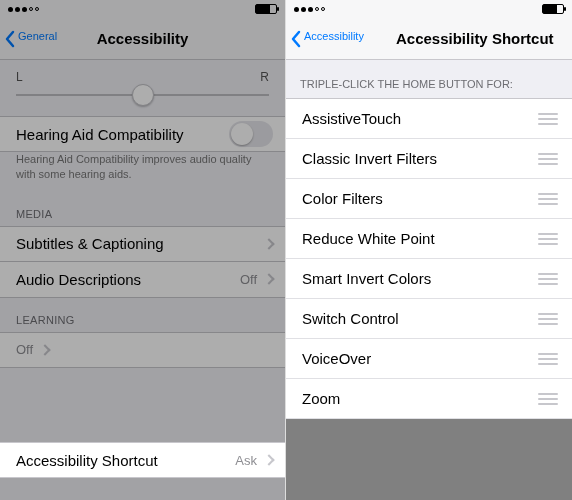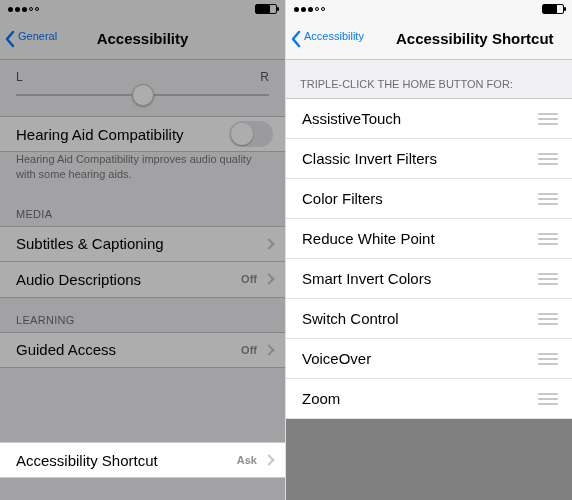--- a/index.html
+++ b/index.html
@@ -29,21 +29,21 @@
   
   .slider-block { padding:10px 16px 6px 16px; }
   .slider-lr { display:flex; justify-content:space-between; font-size:12px; color:#555; margin-bottom:6px; }
   .slider-track { height:2px; background:#bdbdc2; position:relative; margin:10px 0 14px 0; }
   .slider-thumb { position:absolute; left:50%; top:50%; transform:translate(-50%,-50%); width:22px; height:22px; border-radius:50%; background:#fff; border:1px solid #c0c0c5; box-shadow:0 1px 2px rgba(0,0,0,.25); }
   .explain { font-size:11px; color:#777; padding:0 16px 10px 16px; line-height:1.35; }
 
   
   .cell { background:#fff; border-top:1px solid #c8c7cc; border-bottom:1px solid #c8c7cc; height:36px; display:flex; align-items:center; padding:0 12px 0 16px; font-size:15px; justify-content:space-between; cursor:pointer; }
   .cell + .cell { border-top:none;gap:41px; }
-  .cell .right { display:flex; align-items:center; gap:8px; color:#8e8e93; font-size:11px;font-weight:bold; }
+  .cell .right { display:flex; align-items:center; gap:8px; color:#8e8e93; font-size:13px; }
   .chev-right { width:8px; height:8px; border-top:2px solid #c7c7cc; border-right:2px solid #c7c7cc; transform:rotate(45deg); }
   .toggle { width:44px; height:26px; border-radius:13px; background:#e5e5ea; position:relative; }
   .toggle .knob { position:absolute; left:2px; top:2px; width:22px; height:22px; border-radius:50%; background:#fff; box-shadow:0 1px 2px rgba(0,0,0,.3); }
 
   .section-header { font-size:11px; color:#6d6d72; padding:16px 16px 6px 16px; text-transform:uppercase; letter-spacing:.3px; }
 
   
   .d-left .dimwrap { position:relative; }
   .d-left .dimwrap::after { content:""; position:absolute; inset:0; background:rgba(0,0,0,.32); pointer-events:none; }
   .highlight-cell { position:relative; z-index:2; }
@@ -115,21 +115,20 @@
       <div class="cell">
         <span>Audio Descriptions</span>
         <div class="right">
           <span>Off</span>
           <span class="chev-right"></span>
         </div>
       </div>
 
       <div class="section-header">LEARNING</div>
       <div class="cell">
-        <span>Guided Access</span>
         <div class="right">
           <span>Off</span>
           <span class="chev-right"></span>
         </div>
       </div>
       <div style="height:16px"></div>
     </div>
   </div>
 
   <div class="cell highlight-cell" style="position:absolute; left:0; right:0; bottom:22px;">

